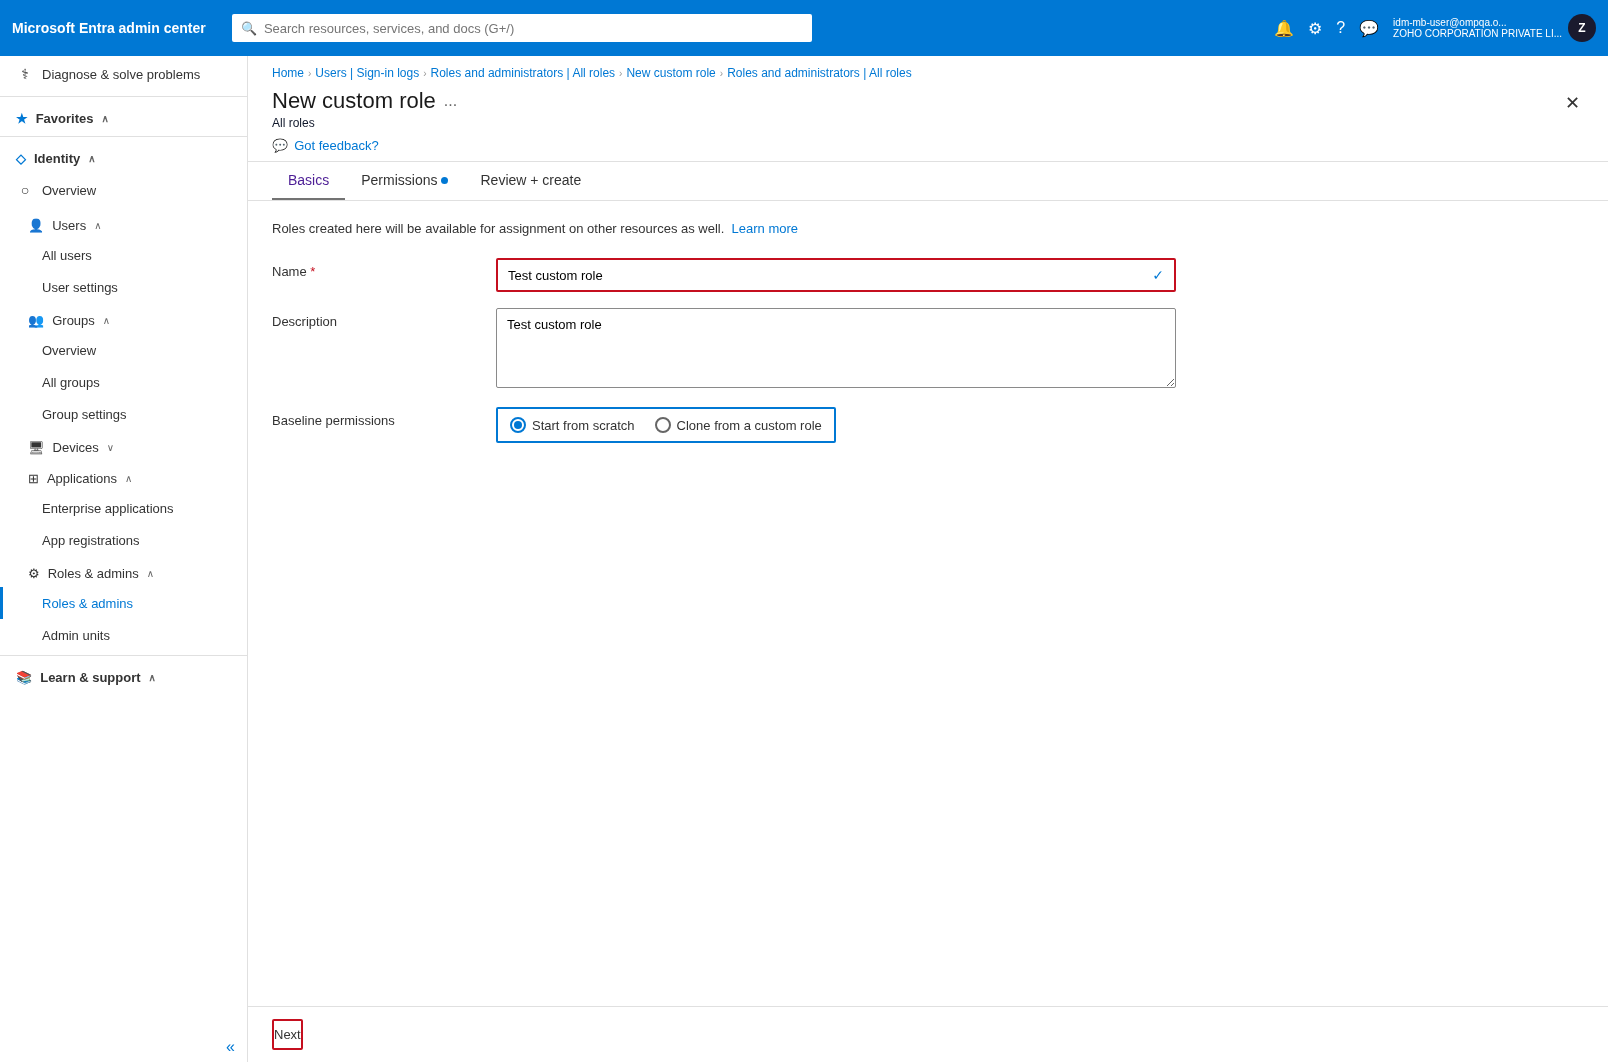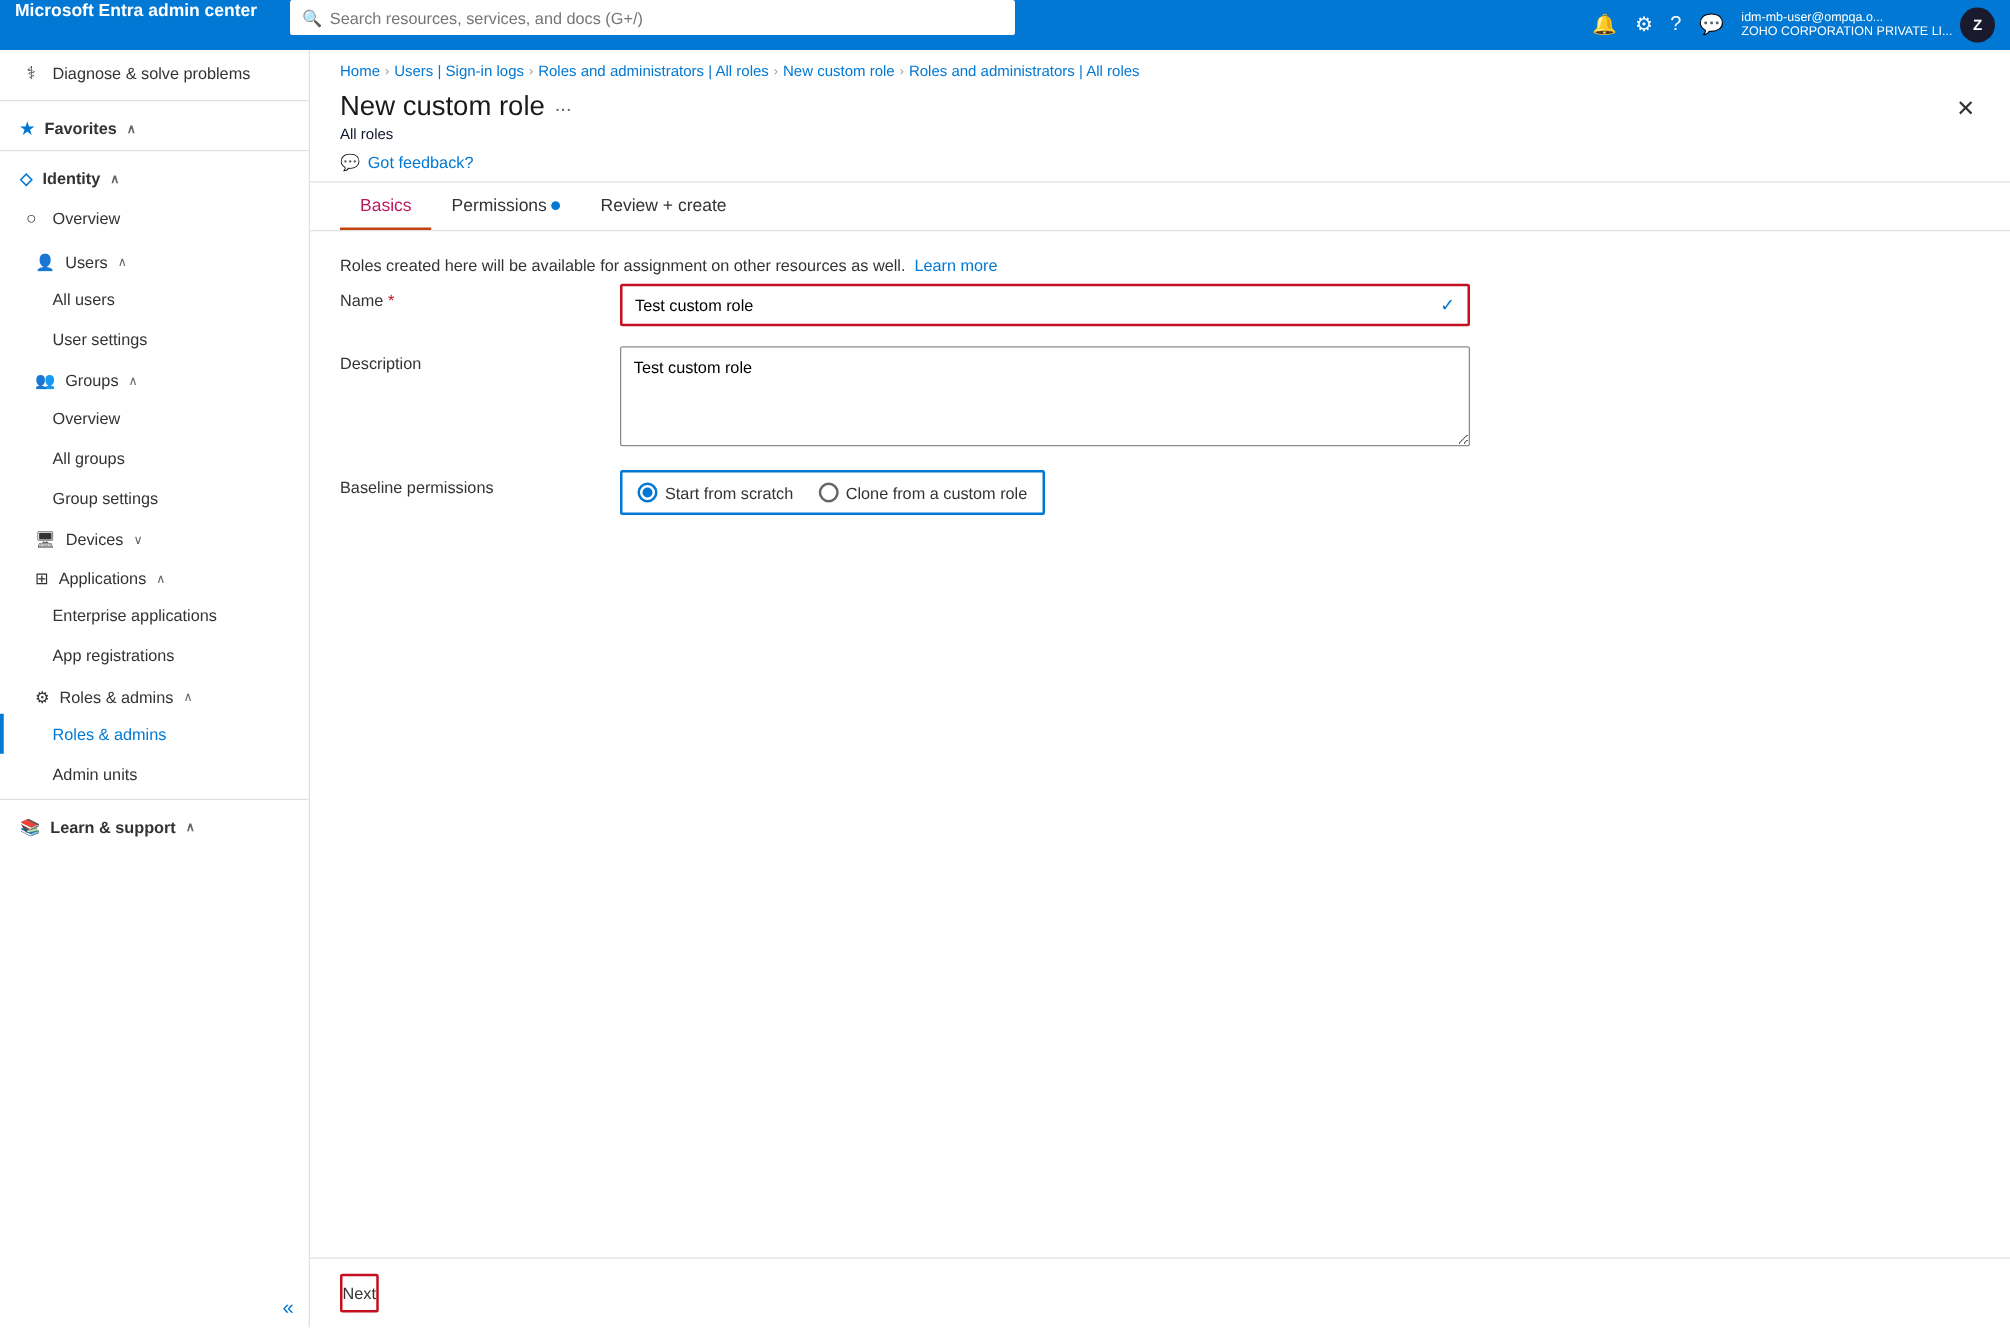--- a/index.html
+++ b/index.html
@@ -1,22 +1,23 @@
 <!DOCTYPE html>
 <html><head>
   <meta charset="utf-8">
   <style>
     * { box-sizing: border-box; margin: 0; padding: 0; }
     body { font-family: 'Segoe UI', Arial, sans-serif; font-size: 13px; color: #333; display: flex; flex-direction: column; height: 100vh; overflow: hidden; }
 
     
     .topbar {
       background: #0078d4;
-      height: 40px;
-      display: flex;
+      height: 56px;
+      display: flex;
+      align-items: center;
       padding: 0 12px;
       flex-shrink: 0;
       gap: 10px;
     }
     .topbar-brand {
       color: white;
       font-size: 14px;
       font-weight: 600;
       white-space: nowrap;
     }
@@ -196,42 +197,42 @@
       cursor: pointer;
       font-size: 14px;
       color: #333;
       border-bottom: 2px solid transparent;
       display: flex;
       align-items: center;
       gap: 4px;
       white-space: nowrap;
     }
     .tab.active {
-      border-bottom: 2px solid #c2410c;
-      color: #be185d;
+      border-bottom: 2px solid #737373;
+      color: #4c1d95;
       font-weight: 500;
     }
     .tab-badge {
       width: 7px;
       height: 7px;
       background: #0078d4;
       border-radius: 50%;
       display: inline-block;
     }
 
     
     .form-area {
       flex: 1;
       overflow-y: auto;
       padding: 20px 24px;
     }
     .form-description {
       font-size: 13px;
       color: #333;
-      margin-bottom: 7px;
+      margin-bottom: 22px;
     }
     .form-description a { color: #0078d4; text-decoration: none; }
 
     .form-row {
       display: flex;
       align-items: flex-start;
       margin-bottom: 16px;
       gap: 24px;
     }
     .form-label {

